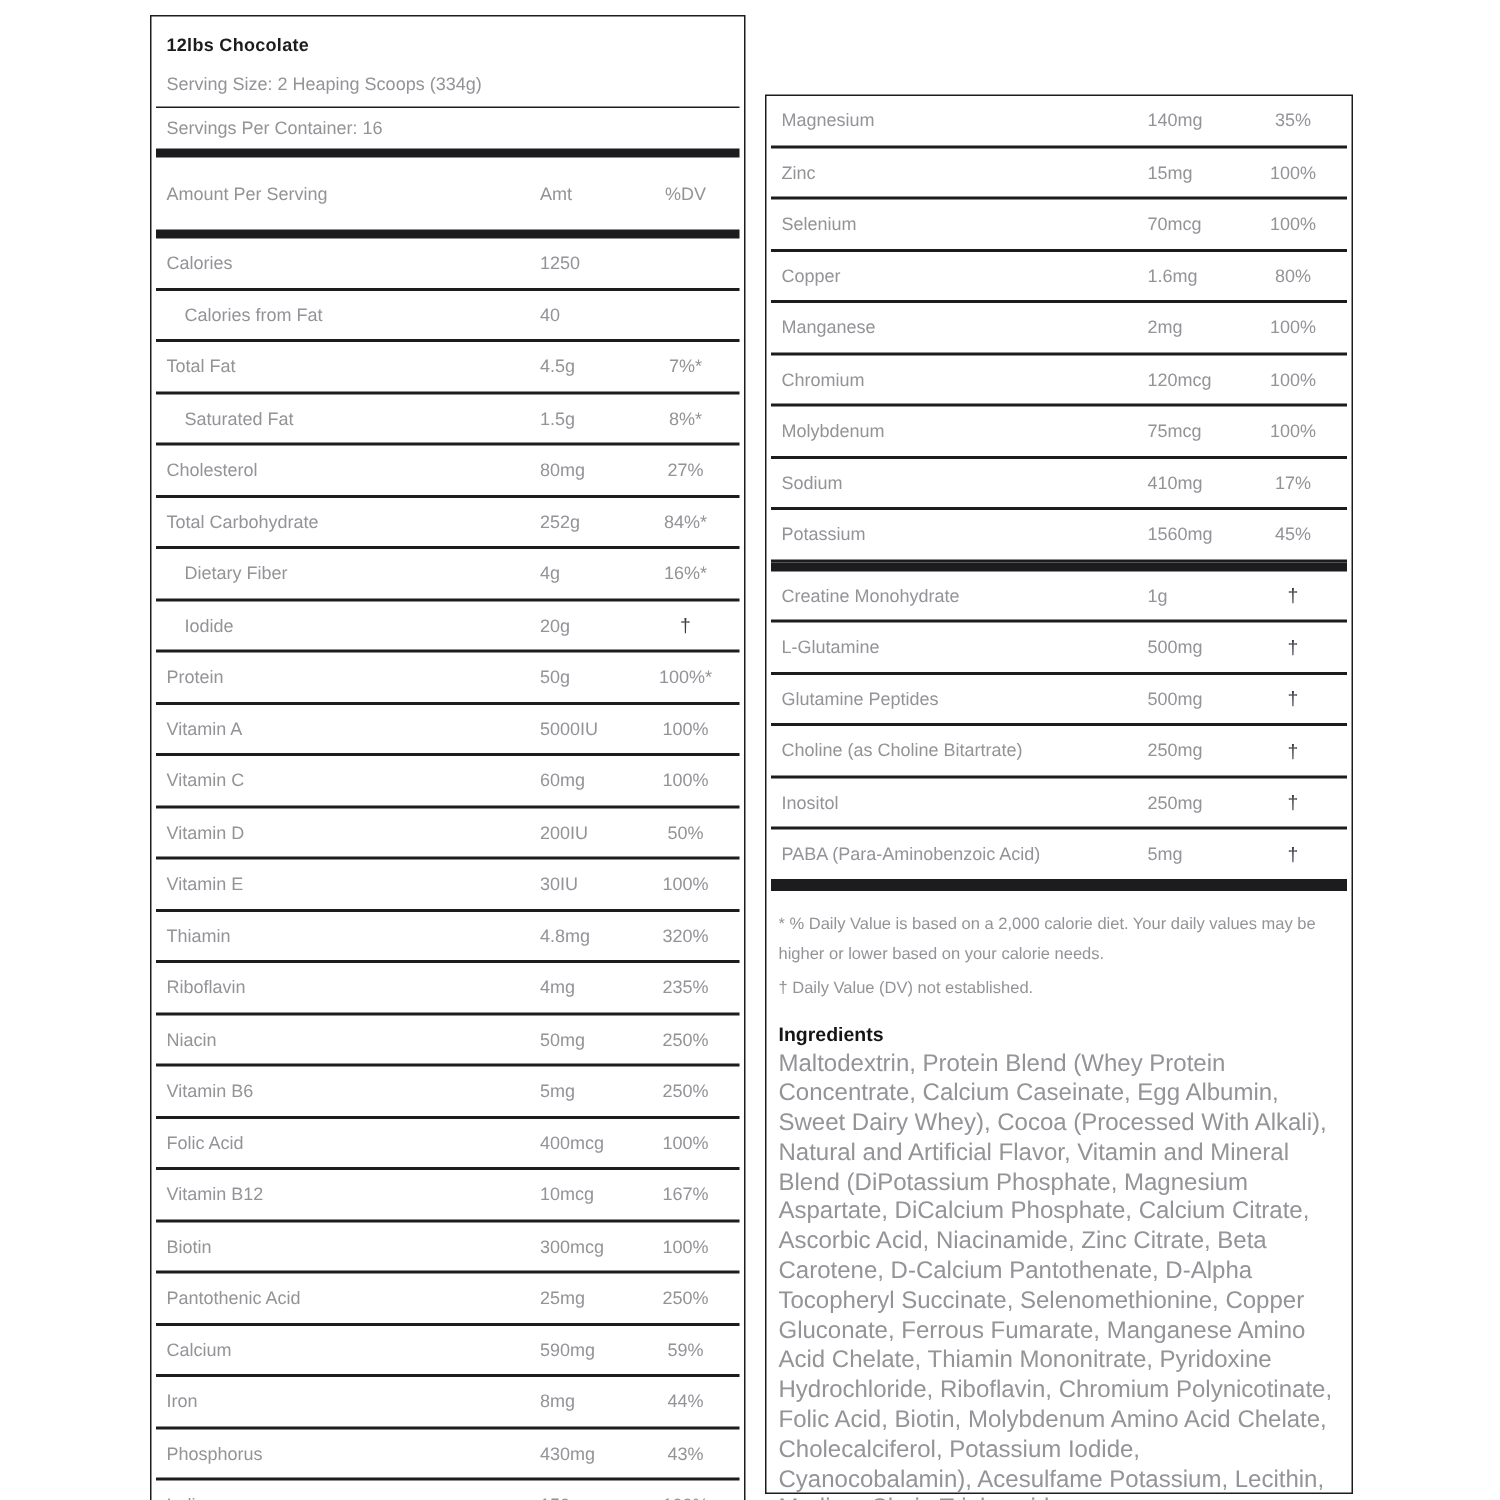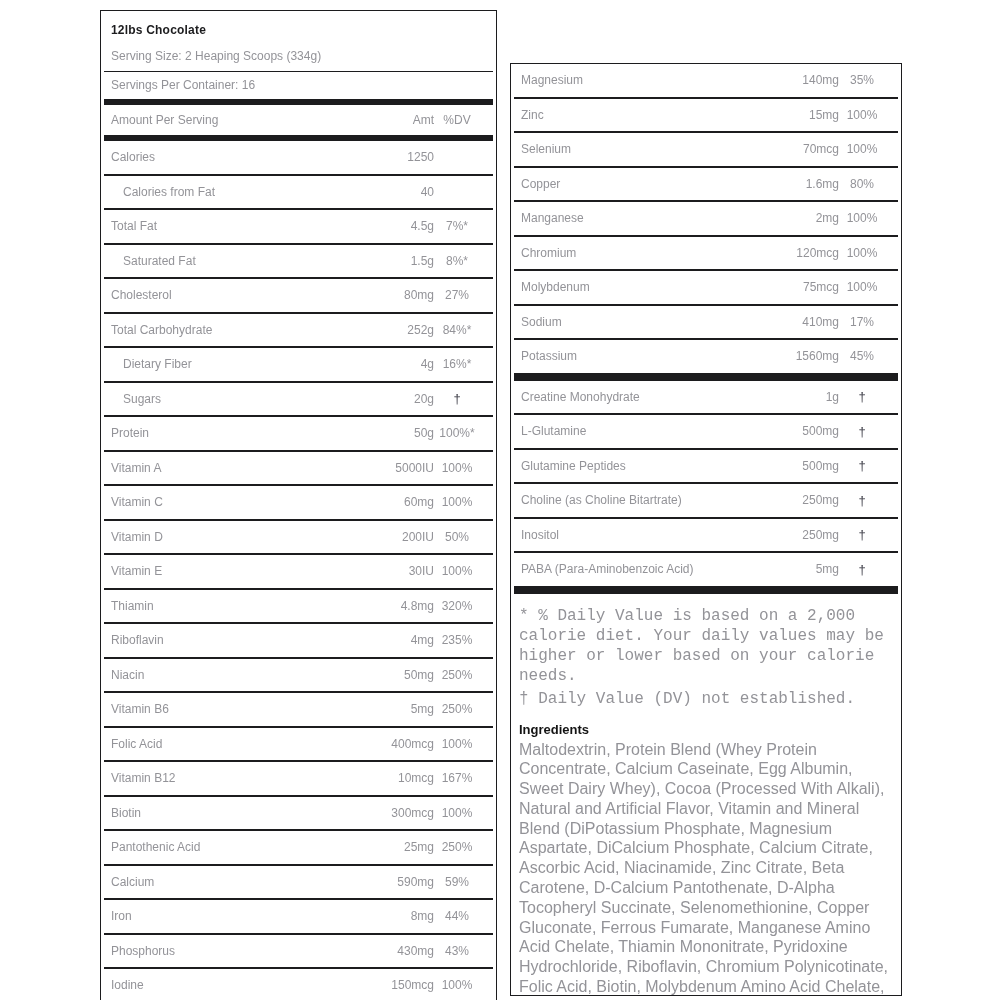--- a/index.html
+++ b/index.html
@@ -17,28 +17,28 @@
   .panel-head{padding:10px 10px 0 10px;}
   .title{font-size:12px;font-weight:bold;color:var(--ink);margin:2px 0 9px 0;letter-spacing:.2px;}
   .serv-line{font-size:12px;color:var(--gray);padding:3px 0 8px 0;}
   .thin-rule{border-top:1px solid var(--ink);margin:0 -7px;}
   .serv-line.second{padding:6px 0 7px 0;}
 
   .bar{height:6px;background:var(--ink);margin:0 3px;}
 
   .row{display:flex;align-items:center;height:34.5px;border-bottom:2px solid var(--ink);
        margin:0 3px;padding:0 13px 0 7px;font-size:12px;color:var(--gray);}
-  .row.header-row{height:30px;border-bottom:none;}
+  .row.header-row{height:48px;border-bottom:none;}
   .row.indent .lbl{padding-left:12px;}
   .lbl{flex:1;}
-  .amt{width:74px;text-align:right;white-space:nowrap;}
+  .amt{width:74px;white-space:nowrap;}
   .dv{width:46px;text-align:center;white-space:nowrap;}
   .dv.dagger{text-align:center;color:var(--dagger);font-size:13px;}
 
-  .foot{padding:12px 8px 2px 8px;font-size:16px;color:var(--gray);line-height:20px;font-family:Liberation Mono, monospace;}
+  .foot{padding:12px 8px 2px 8px;font-size:11px;color:var(--gray);line-height:20px;}
   .foot p{margin:0 0 3px 0;}
   .sec-heading{font-size:13px;font-weight:bold;color:#141414;padding:8px 8px 2px 8px;}
   .body-text{padding:1px 8px 0 8px;font-size:16px;color:var(--gray);line-height:19.8px;}
 </style>
 </head>
 <body>
 
 <div class="panel panel-left">
   <div class="panel-head">
     <div class="title">12lbs Chocolate</div>
@@ -83,21 +83,21 @@
         <span class="lbl">Total Carbohydrate</span>
         <span class="amt">252g</span>
         <span class="dv">84%*</span>
       </div>
       <div class="row indent">
         <span class="lbl">Dietary Fiber</span>
         <span class="amt">4g</span>
         <span class="dv">16%*</span>
       </div>
       <div class="row indent">
-        <span class="lbl">Sugars</span>
+        <span class="lbl">Iodide</span>
         <span class="amt">20g</span>
         <span class="dv dagger">†</span>
       </div>
       <div class="row">
         <span class="lbl">Protein</span>
         <span class="amt">50g</span>
         <span class="dv">100%*</span>
       </div>
       <div class="row">
         <span class="lbl">Vitamin A</span>

